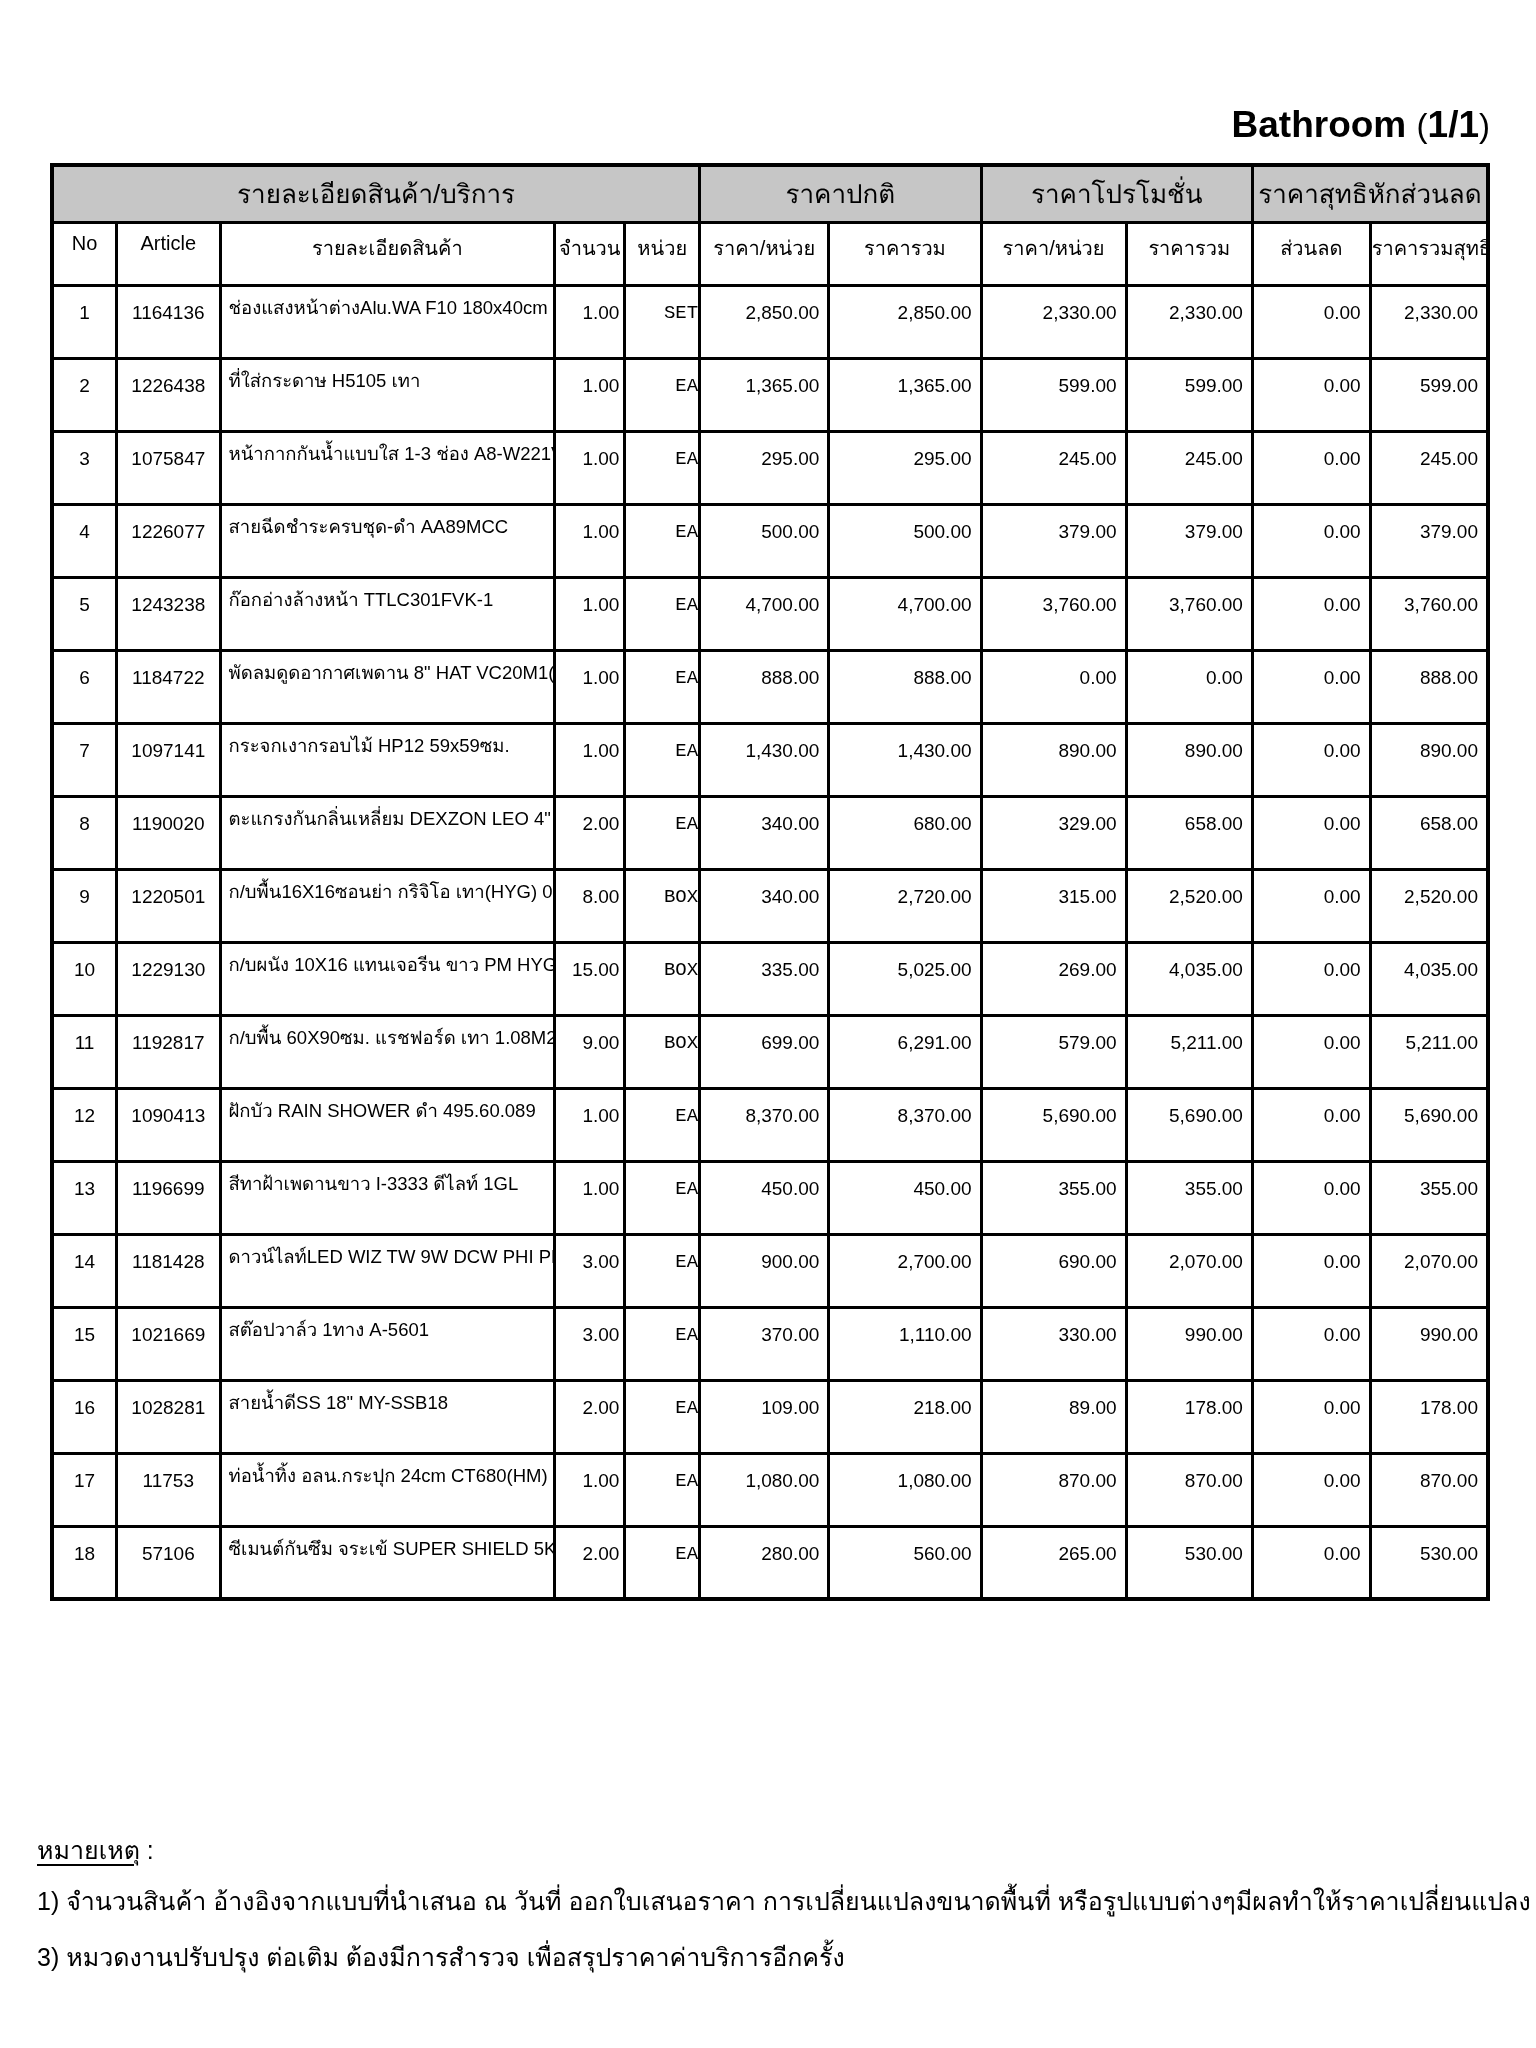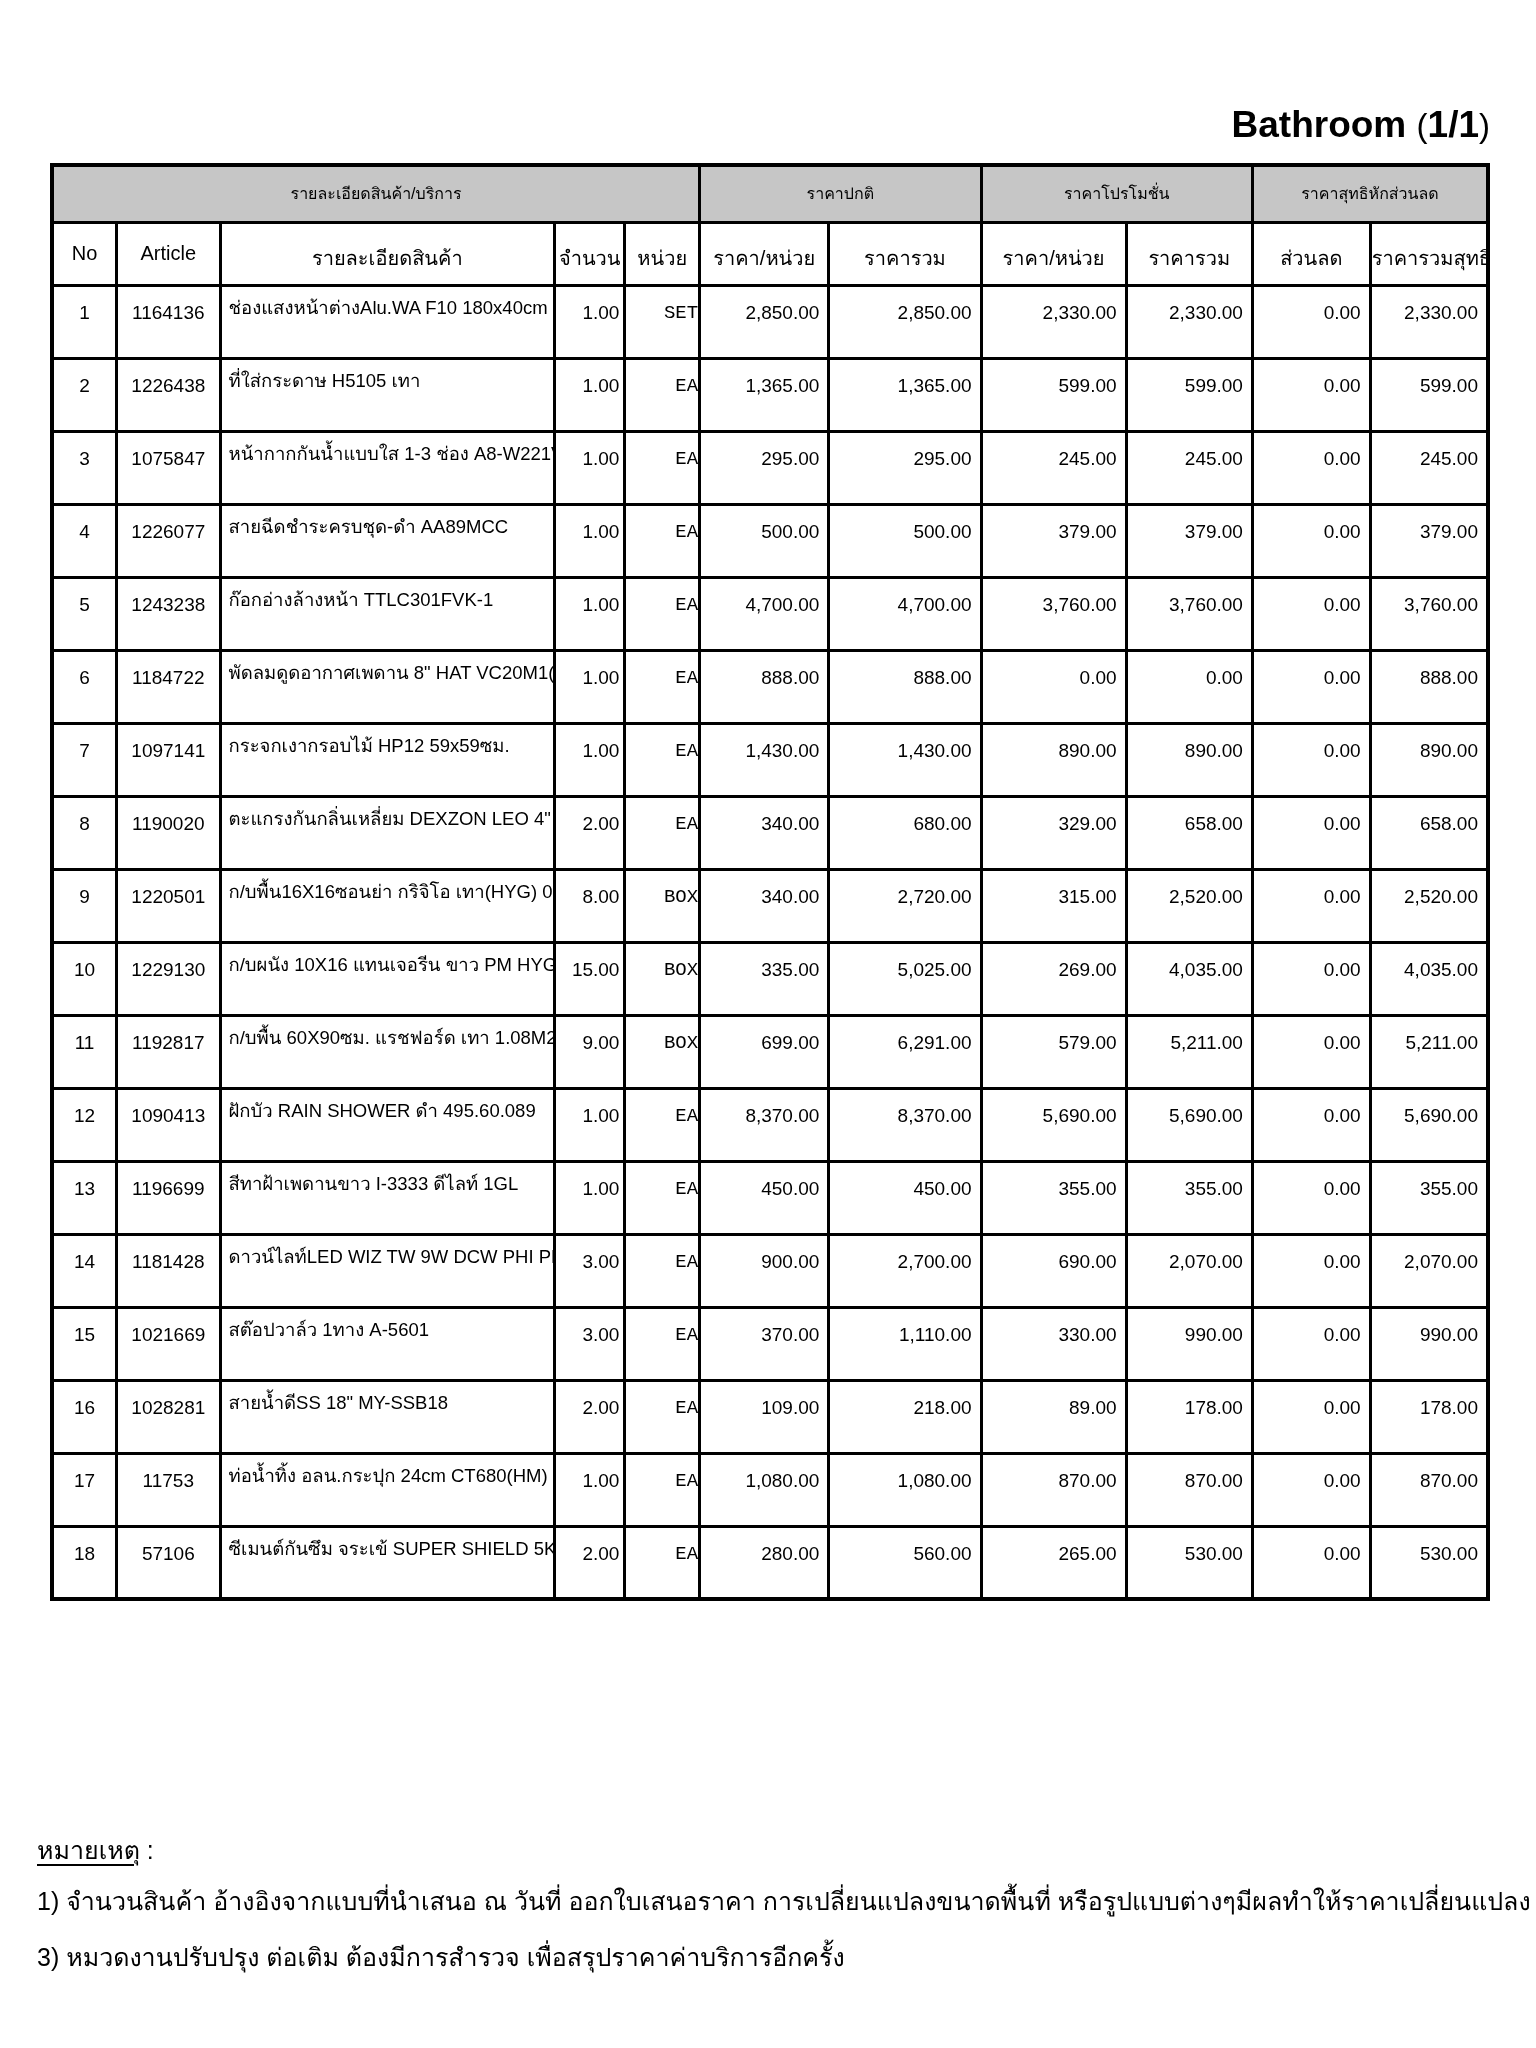--- a/index.html
+++ b/index.html
@@ -34,30 +34,30 @@
   }
   table.quote th, table.quote td {
     border: 3px solid #000;
     font-weight: normal;
     overflow: hidden;
     white-space: nowrap;
   }
   tr.group-row th {
     background: #c6c6c6;
     height: 57px;
-    font-size: 16px;
+    font-size: 26px;
     vertical-align: middle;
   }
   tr.sub-row th {
     background: #ffffff;
     height: 63px;
     font-size: 20px;
     text-align: center;
     vertical-align: top;
-    padding-top: 18px;
+    padding-top: 8px;
   }
   tbody td {
     height: 73px;
     font-size: 19px;
     vertical-align: top;
     padding-top: 15px;
   }
   td.col-no, td.col-article { text-align: center; }
   td.col-description { text-align: left; padding: 6px 6px 0 7px; font-size: 18.5px; }
   td.col-qty { text-align: right; padding-right: 4px; }

